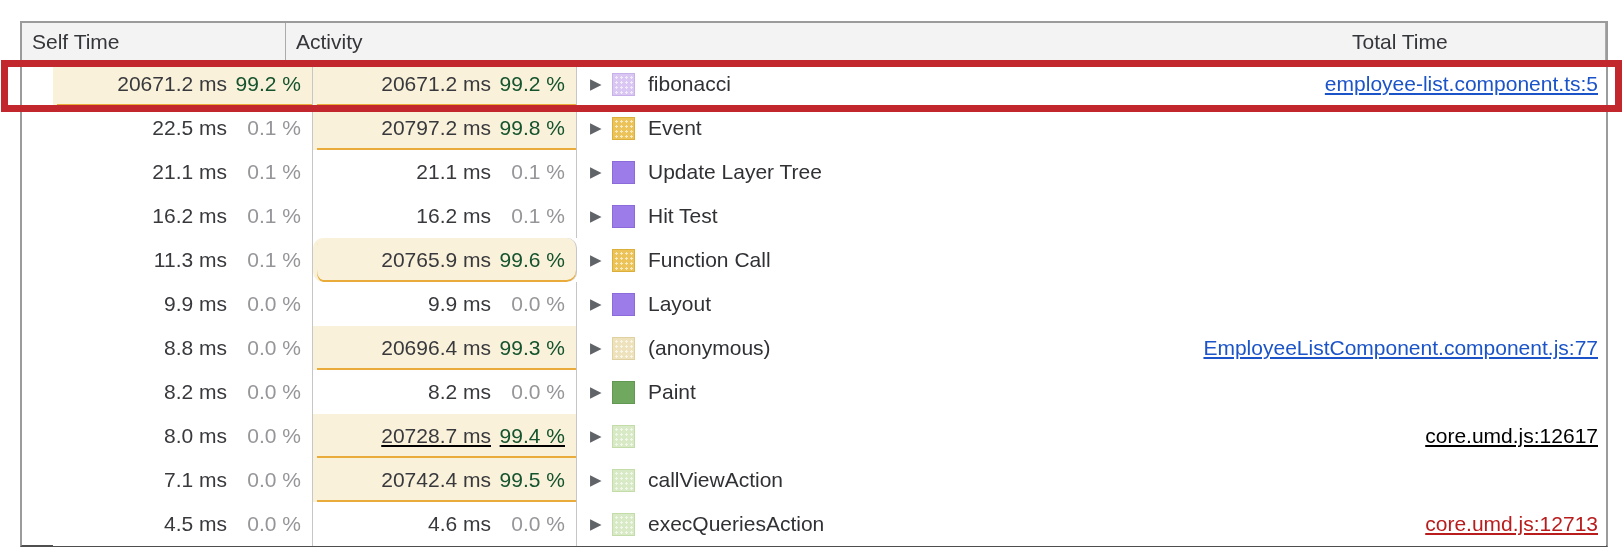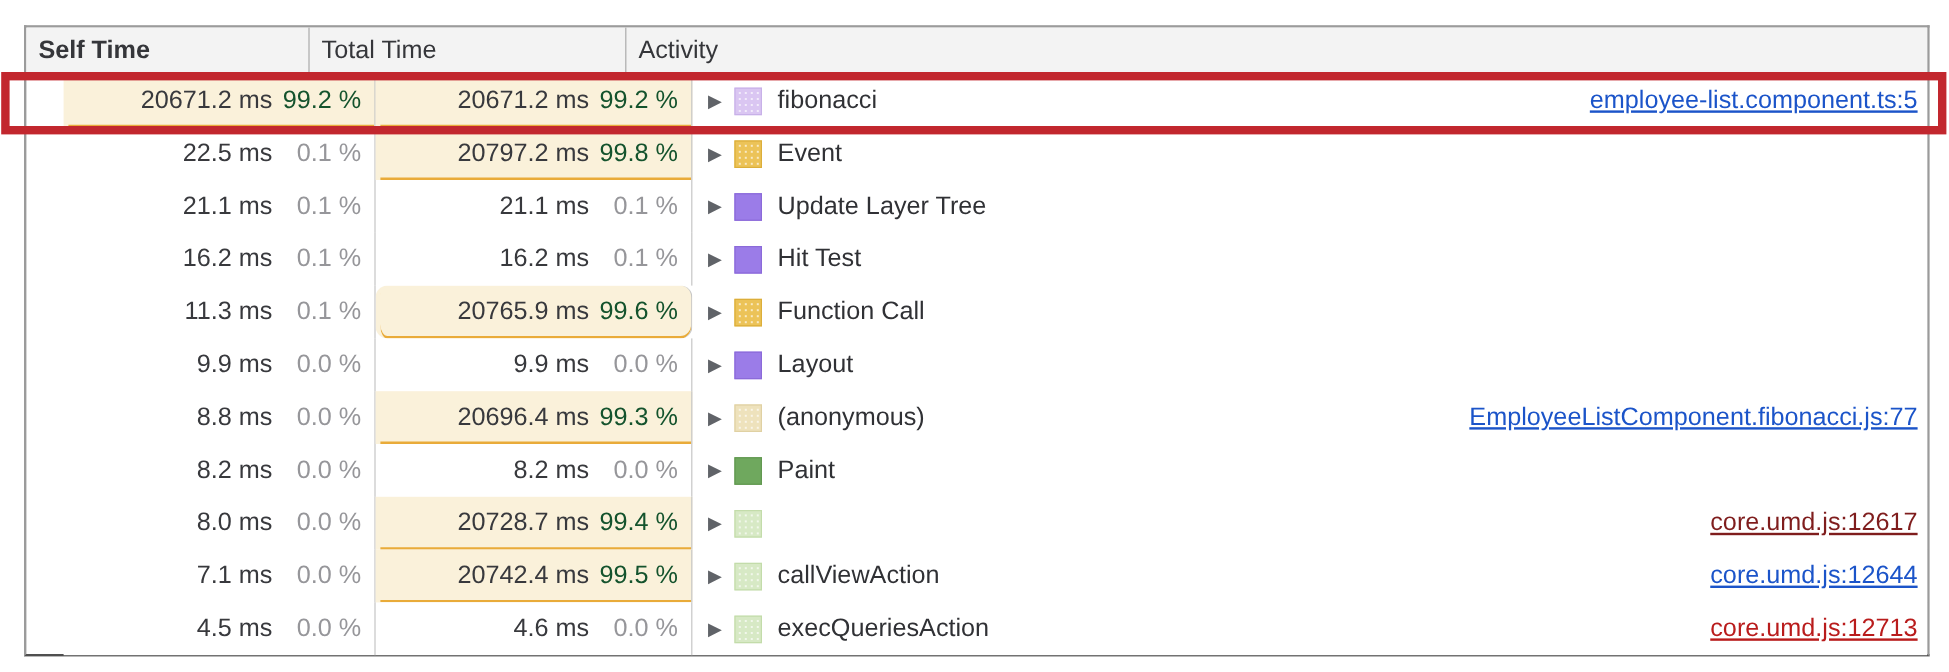--- a/index.html
+++ b/index.html
@@ -17,21 +17,21 @@
   
   .header-row{
     display:flex;height:39px;box-sizing:border-box;
     background:#f3f3f3;border-bottom:1px solid #cfcfcf;
     color:#35363a;font-size:21px;
   }
   .hcell{
     box-sizing:border-box;display:flex;align-items:center;
     padding-left:10px;border-right:1px solid #ababab;
   }
-  .hcell.c1{width:236px;font-weight:bold;}
+  .hcell.c1{width:264px;}
   .hcell.c2{width:264px;}
   .hcell.c3{flex:1;border-right:none;}
   
   .rows{position:relative;margin-left:31px;}
   .row{
     display:flex;height:44px;box-sizing:border-box;background:#fff;
     font-size:21px;
   }
   .tcell{
     box-sizing:border-box;display:flex;align-items:center;
@@ -68,22 +68,22 @@
     box-sizing:border-box;border-width:7px;border-style:solid;
     z-index:6;pointer-events:none;
   }
 </style>
 </head>
 <body>
 
 <div class="grid">
   <div class="header-row">
     <div class="hcell c1">Self Time</div>
+    <div class="hcell c3">Activity</div>
     <div class="hcell c2">Total Time</div>
-    <div class="hcell c3">Activity</div>
   </div>
   <div class="rows" id="rows">
       <div class="row">
         <div class="tcell c1 hl" style="background: rgb(250, 241, 218); box-shadow: rgb(233, 171, 57) 0px -2px 0px inset;">
           <span class="ms">20671.2 ms</span>
           <span class="pct">99.2 %</span>
         </div>
         <div class="tcell c2 hl" style="background: rgb(250, 241, 218); box-shadow: rgb(233, 171, 57) 0px -2px 0px inset;">
           <span class="ms">20671.2 ms</span>
           <span class="pct">99.2 %</span>
@@ -176,21 +176,21 @@
           <span class="pct">0.0 %</span>
         </div>
         <div class="tcell c2 hl" style="background: rgb(250, 241, 218); box-shadow: rgb(233, 171, 57) 0px -2px 0px inset;">
           <span class="ms">20696.4 ms</span>
           <span class="pct">99.3 %</span>
         </div>
         <div class="acell">
           <span class="arrow">▶</span>
           <span class="swatch dots" style="background-color: rgb(238, 226, 188); border-color: rgb(224, 209, 163);"></span>
           <span class="alabel">(anonymous)</span>
-          <a class="srclink" style="color: rgb(27, 84, 201);">EmployeeListComponent.fibonacci.js:77</a>
+          <a class="srclink" style="color: rgb(27, 84, 201);">EmployeeListComponent.component.js:77</a>
         </div>
       </div>
       <div class="row">
         <div class="tcell c1">
           <span class="ms">8.2 ms</span>
           <span class="pct">0.0 %</span>
         </div>
         <div class="tcell c2">
           <span class="ms">8.2 ms</span>
           <span class="pct">0.0 %</span>
@@ -199,44 +199,43 @@
           <span class="arrow">▶</span>
           <span class="swatch" style="background-color: rgb(111, 168, 94); border-color: rgb(98, 152, 81);"></span>
           <span class="alabel">Paint</span>
         </div>
       </div>
       <div class="row">
         <div class="tcell c1">
           <span class="ms">8.0 ms</span>
           <span class="pct">0.0 %</span>
         </div>
-        <div class="tcell c2 hl" style="background: rgb(250, 241, 218); box-shadow: rgb(233, 171, 57) 0px -2px 0px inset;">
+        <div class="tcell c2 hl" style="background: rgb(250, 241, 218); box-shadow: rgb(233, 171, 57) 0px -2px 0px inset; text-decoration: underline;">
           <span class="ms">20728.7 ms</span>
           <span class="pct">99.4 %</span>
         </div>
         <div class="acell">
           <span class="arrow">▶</span>
           <span class="swatch dots" style="background-color: rgb(215, 233, 197); border-color: rgb(195, 220, 170);"></span>
-          <a class="srclink" style="color: #7f1d1d;">core.umd.js:12617</a>
+          <a class="srclink" style="color: #000000;">core.umd.js:12617</a>
         </div>
       </div>
       <div class="row">
         <div class="tcell c1">
           <span class="ms">7.1 ms</span>
           <span class="pct">0.0 %</span>
         </div>
         <div class="tcell c2 hl" style="background: rgb(250, 241, 218); box-shadow: rgb(233, 171, 57) 0px -2px 0px inset;">
           <span class="ms">20742.4 ms</span>
           <span class="pct">99.5 %</span>
         </div>
         <div class="acell">
           <span class="arrow">▶</span>
           <span class="swatch dots" style="background-color: rgb(215, 233, 197); border-color: rgb(195, 220, 170);"></span>
           <span class="alabel">callViewAction</span>
-          <a class="srclink" style="color: rgb(27, 84, 201);">core.umd.js:12644</a>
         </div>
       </div>
       <div class="row">
         <div class="tcell c1">
           <span class="ms">4.5 ms</span>
           <span class="pct">0.0 %</span>
         </div>
         <div class="tcell c2">
           <span class="ms">4.6 ms</span>
           <span class="pct">0.0 %</span>

